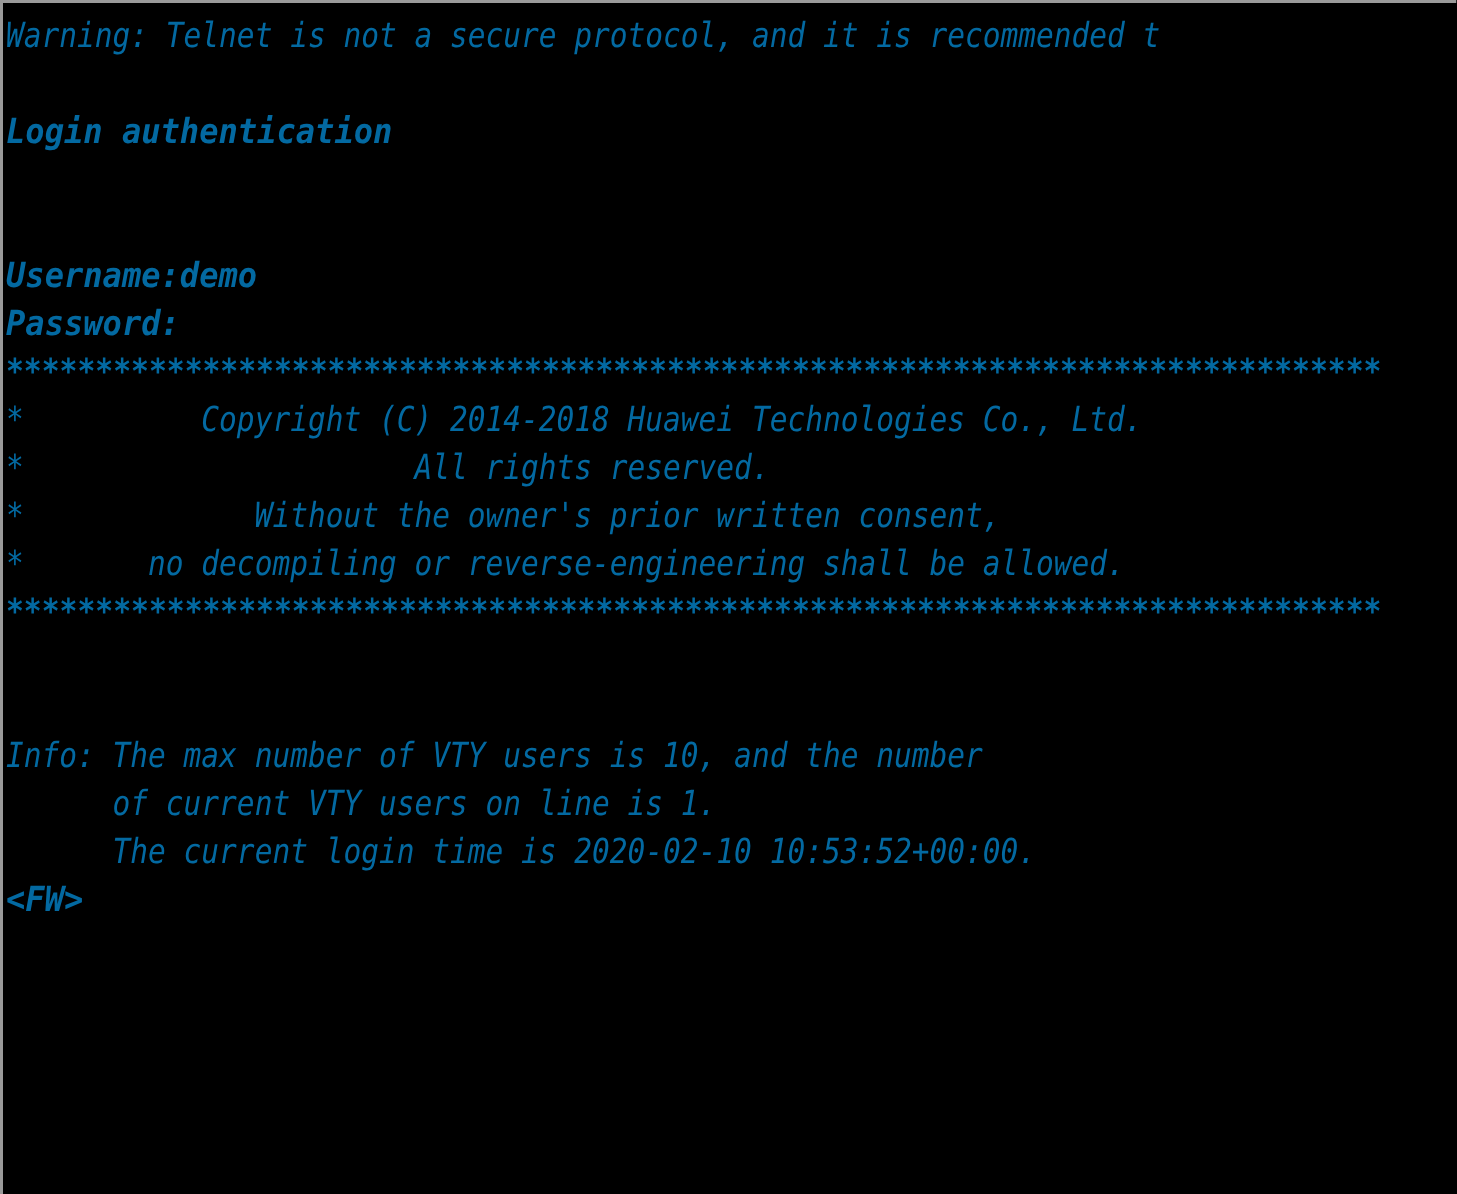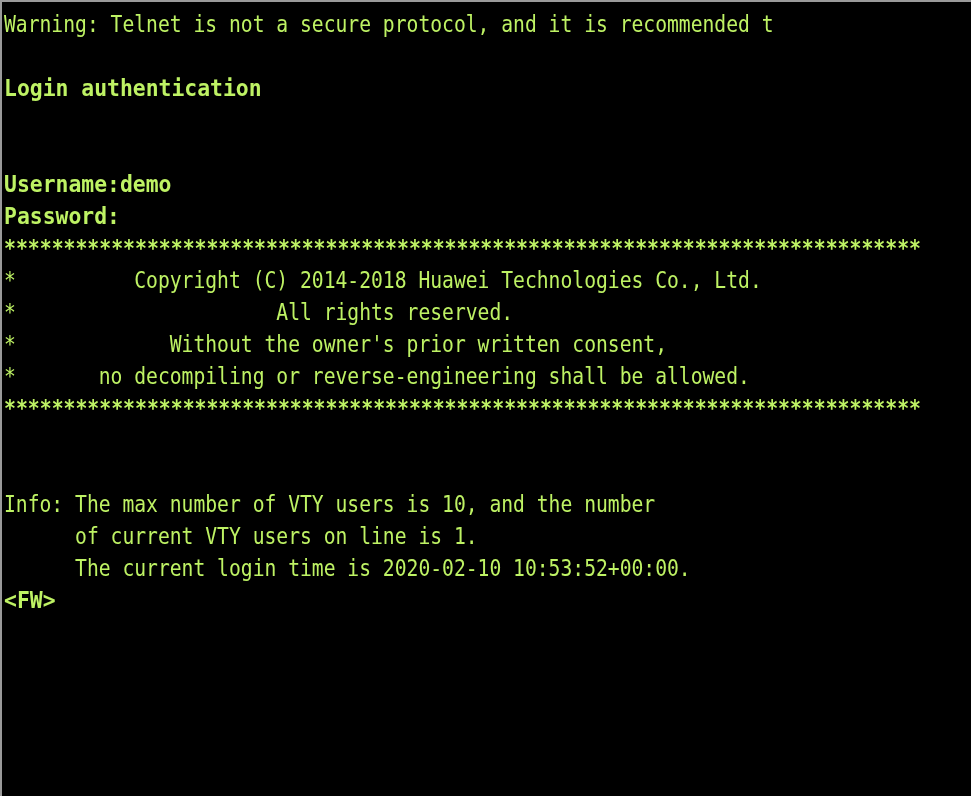--- a/index.html
+++ b/index.html
@@ -25,25 +25,26 @@
     right: 0;
     bottom: 0;
     overflow: hidden;
     white-space: pre;
   }
   .line {
     display: block;
     height: 32px;
     line-height: 32px;
     white-space: pre;
-    color: #bef264;
+    color: #0369a1;
     font-size: 22px;
     letter-spacing: 0px;
     overflow: hidden;
     text-overflow: clip;
+    font-style: italic;
   }
   
   .cond {
     font-family: "DejaVu Sans Mono", "Liberation Mono", monospace;
     font-size: 23px;
     transform: scaleX(0.855);
     transform-origin: left center;
     display: inline-block;
   }
   

